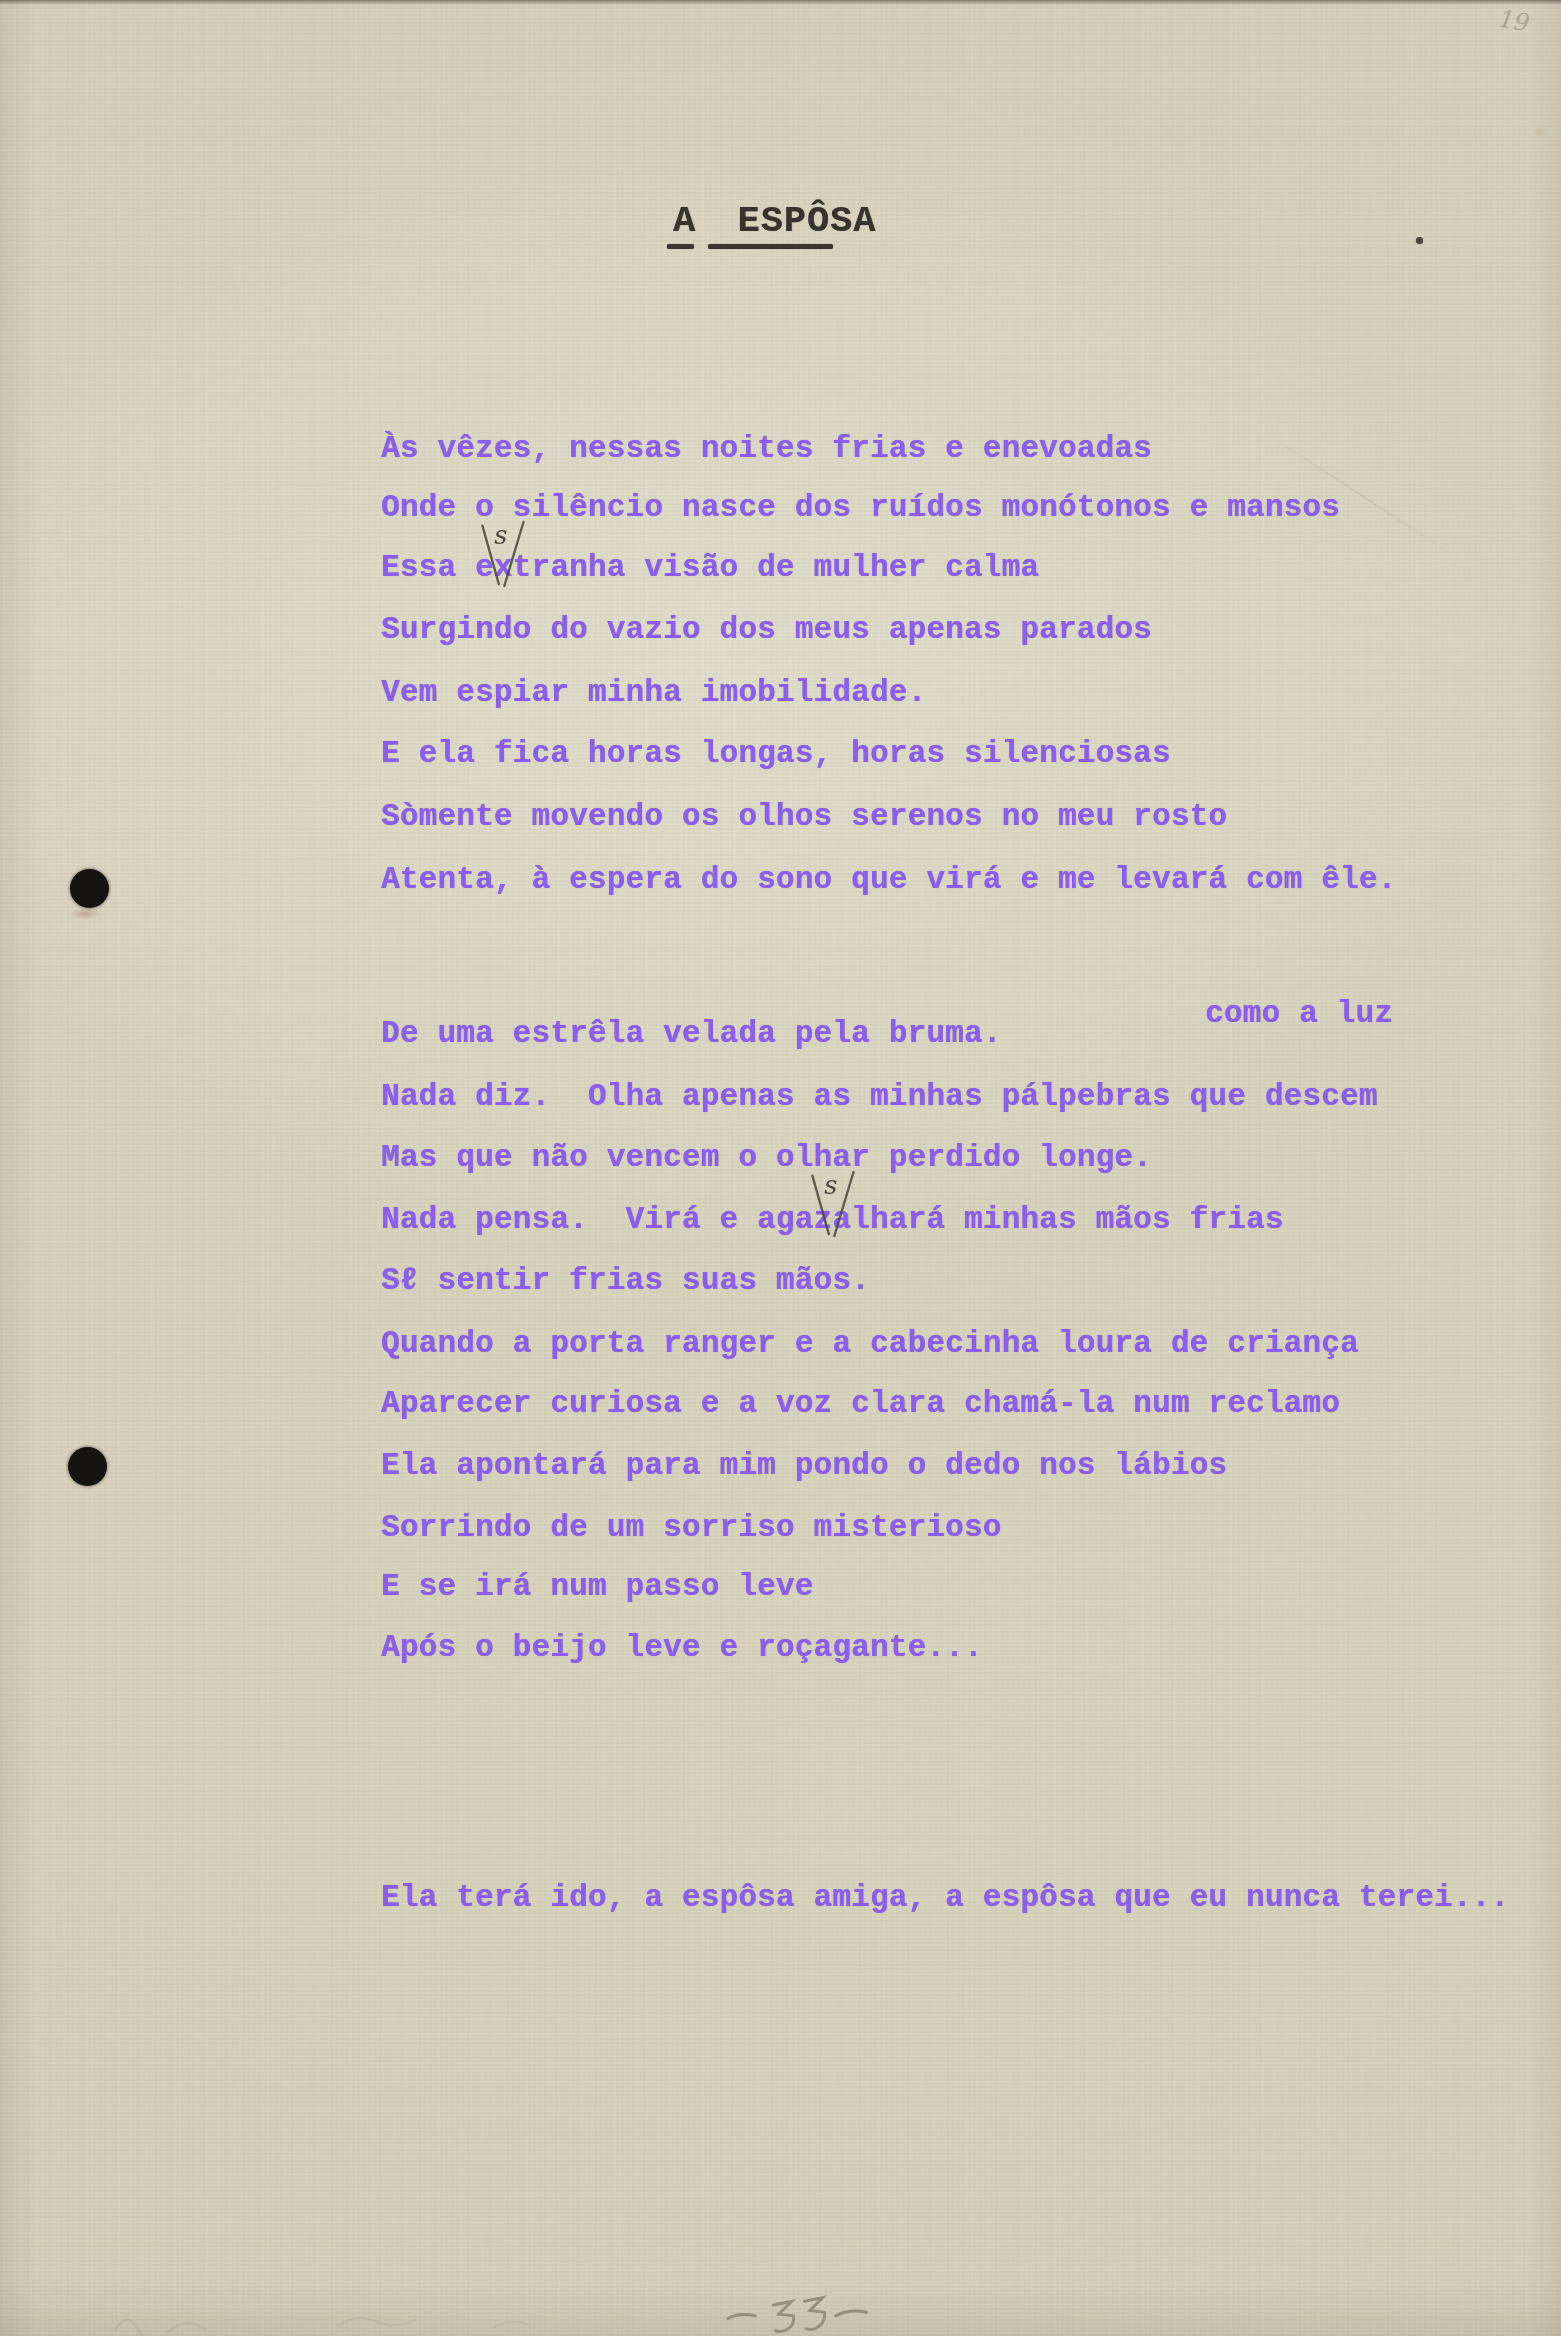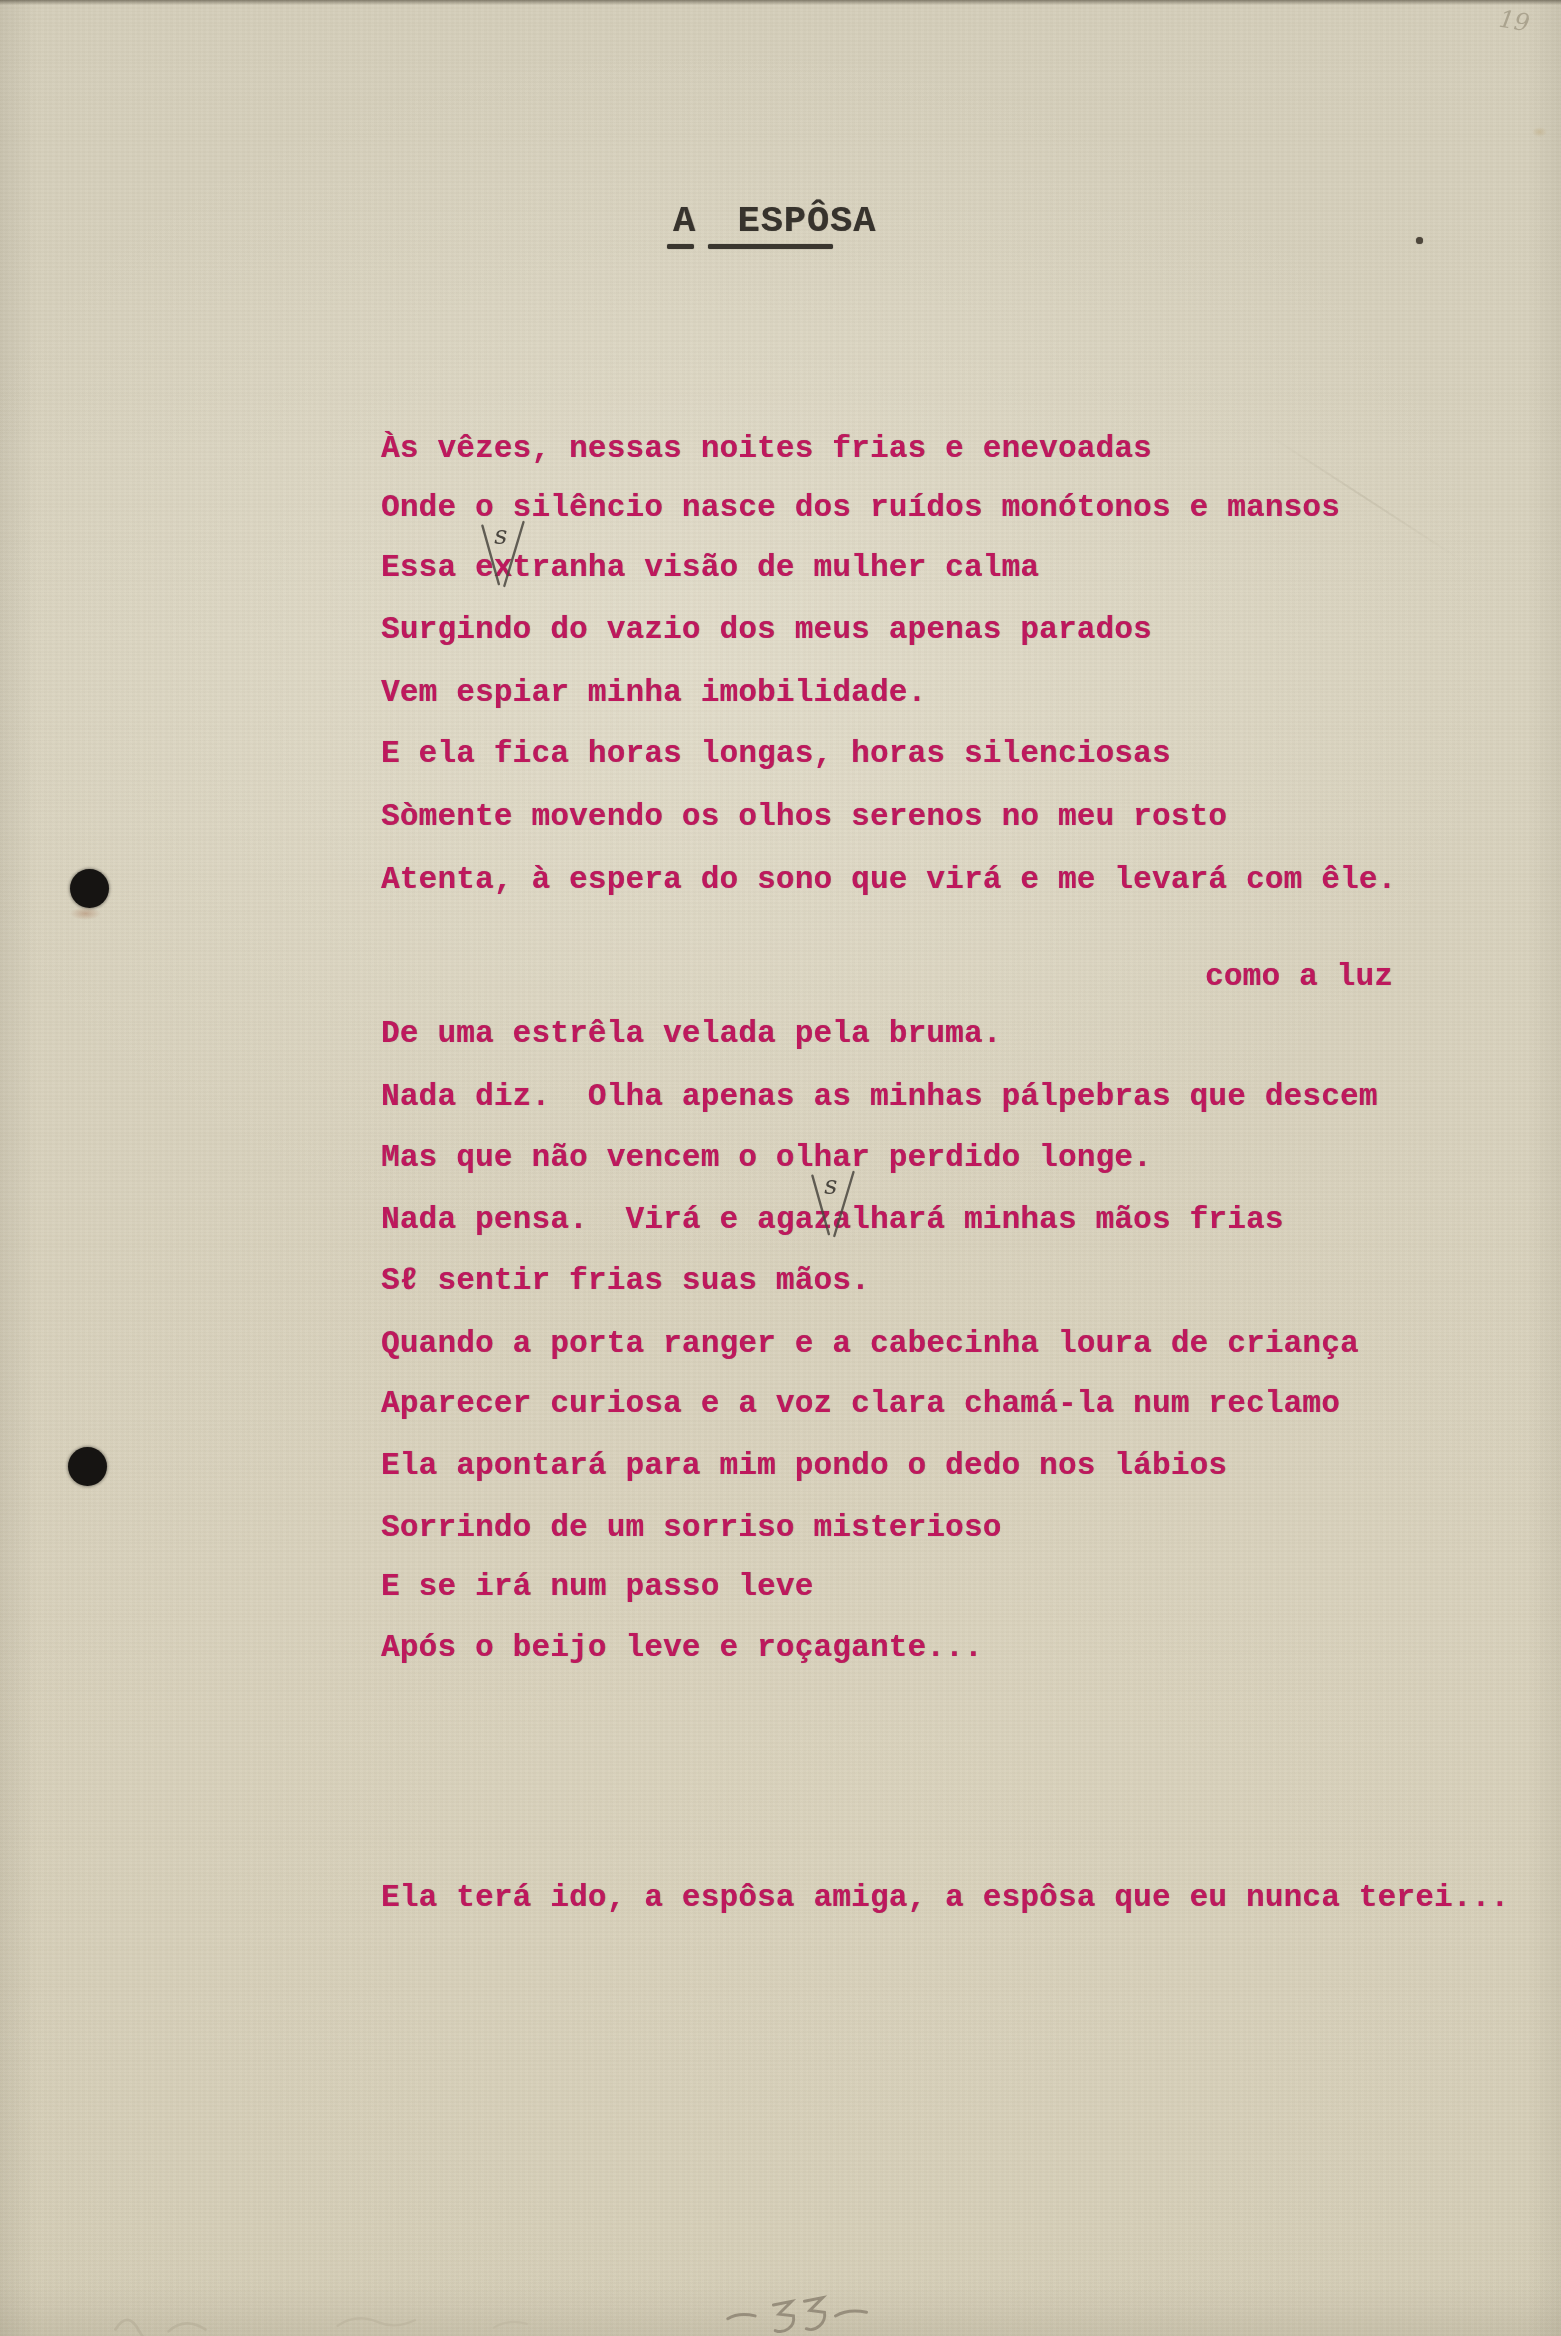--- a/index.html
+++ b/index.html
@@ -36,25 +36,25 @@
     text-shadow:0.4px 0.4px 0.7px rgba(55,50,44,0.55);
   }
   .title-dash{
     position:absolute;height:4.6px;background:#3a362f;border-radius:1.8px;
     box-shadow:0 0 0.9px rgba(58,54,47,0.8);
   }
   .dash-a{left:667px;top:244px;width:27px;}
   .dash-esposa{left:708px;top:244px;width:125px;}
   .line{
     position:absolute;left:381px;
-    font-size:31px;font-weight:700;line-height:1;color:#be185d;
+    font-size:31px;font-weight:700;line-height:1;color:#8b5cf6;
     letter-spacing:0.2px;white-space:pre;
     text-shadow:0.4px 0.4px 0.7px rgba(55,50,44,0.5);
   }
-  .hang{left:1205px;}
+  .hang{left:1205px;margin-top:37px;}
   .hole{
     position:absolute;width:39px;height:39px;border-radius:50%;
     background:#161412;box-shadow:0 0 2.8px 0.9px rgba(25,22,18,0.4);
   }
   .hole1{left:70px;top:869px;}
   .hole2{left:68px;top:1447px;}
   .smudge{
     position:absolute;left:70px;top:907px;width:31px;height:13px;border-radius:50%;
     background:radial-gradient(ellipse at center, rgba(150,92,58,0.35), rgba(150,92,58,0) 70%);
   }

